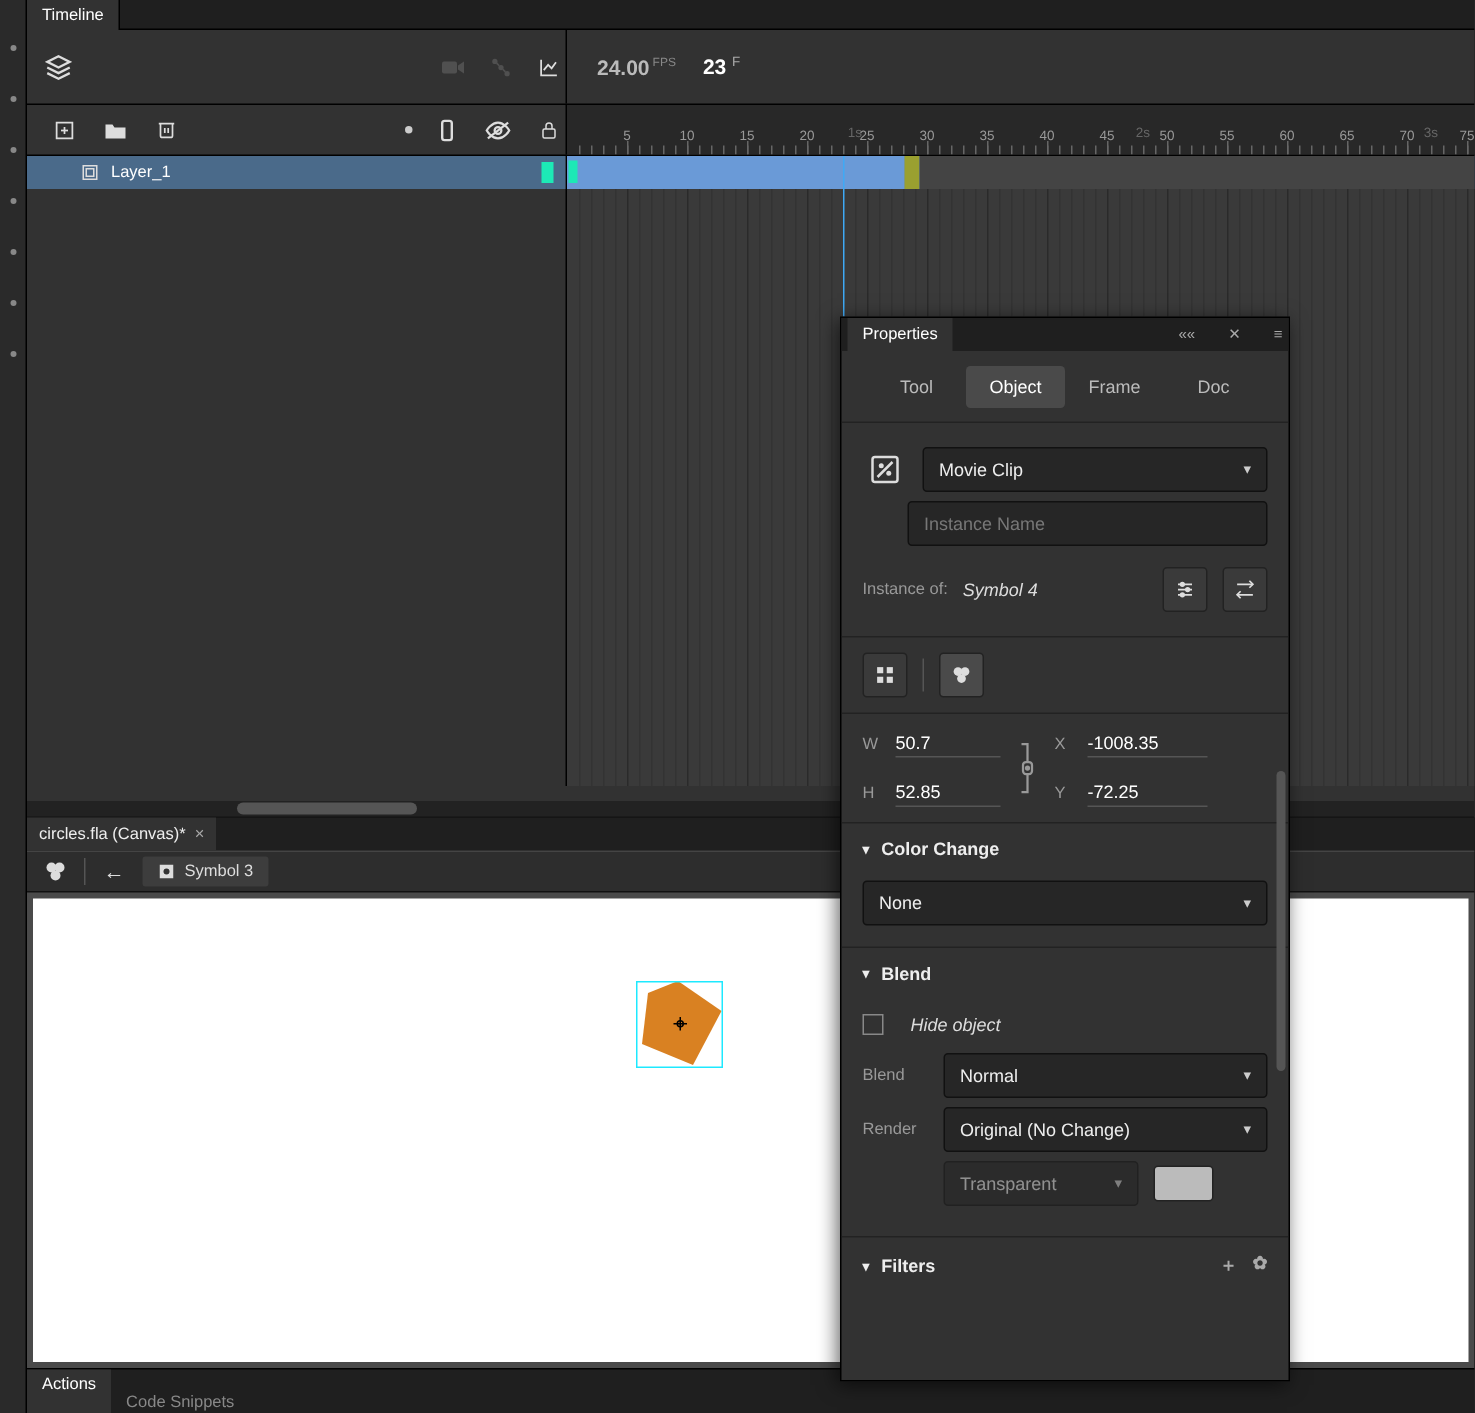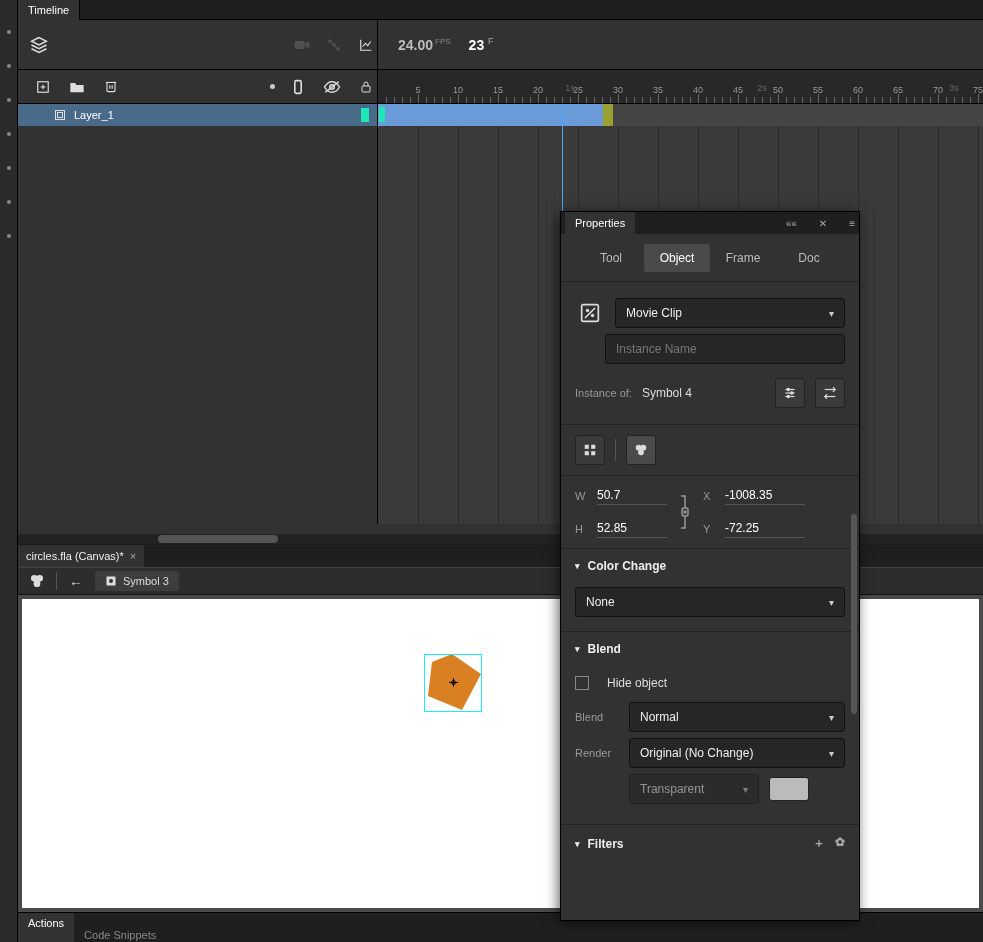--- a/index.html
+++ b/index.html
@@ -91,21 +91,21 @@
   .section { padding:10px 14px; border-bottom:1px solid #222;}
   .row { display:flex; align-items:center; gap:10px; margin:6px 0;}
   .lbl { font-size:11px; color:#999;}
   .dropdown { flex:1; height:30px; background:#262626; border:1px solid #111; border-radius:3px; display:flex; align-items:center; padding:0 10px; justify-content:space-between; color:#eee; font-size:12px; cursor:pointer;}
   .dropdown.dim { opacity:.5;}
   .dropdown .chev { font-size:10px; color:#ccc;}
   .textinput { flex:1; height:30px; background:#262626; border:1px solid #111; border-radius:3px; padding:0 10px; color:#eee; font-size:12px;}
   .textinput::placeholder { color:#777;}
   .iconbox { width:30px; height:30px; background:#3a3a3a; border:1px solid #222; border-radius:3px; display:flex; align-items:center; justify-content:center; cursor:pointer; color:#ddd;}
   .iconbox.active { background:#4a4a4a;}
-  .plain { color:#ddd; font-size:12px;}
+  .plain { color:#ddd; font-size:12px;font-style:italic;}
   
   .whxy { display:grid; grid-template-columns: 14px 70px 20px 14px 80px; row-gap:14px; column-gap:8px; align-items:center; padding:10px 14px;}
   .whxy .k { font-size:11px; color:#999;}
   .whxy .v { color:#fff; font-size:12px; border-bottom:1px solid #555; padding:2px 0; cursor:text;}
   .whxy .link { grid-row: span 2; display:flex; align-items:center; justify-content:center; color:#aaa;}
   
   .collapsible-head { display:flex; align-items:center; gap:8px; padding:10px 14px; font-size:12px; color:#eee; font-weight:600; border-top:1px solid #222; cursor:pointer;}
   .collapsible-head .chev { font-size:9px;}
   .collapsible-head .tools { margin-left:auto; display:flex; gap:10px; color:#aaa;}
   .collapsible-body { padding:4px 14px 14px;}

